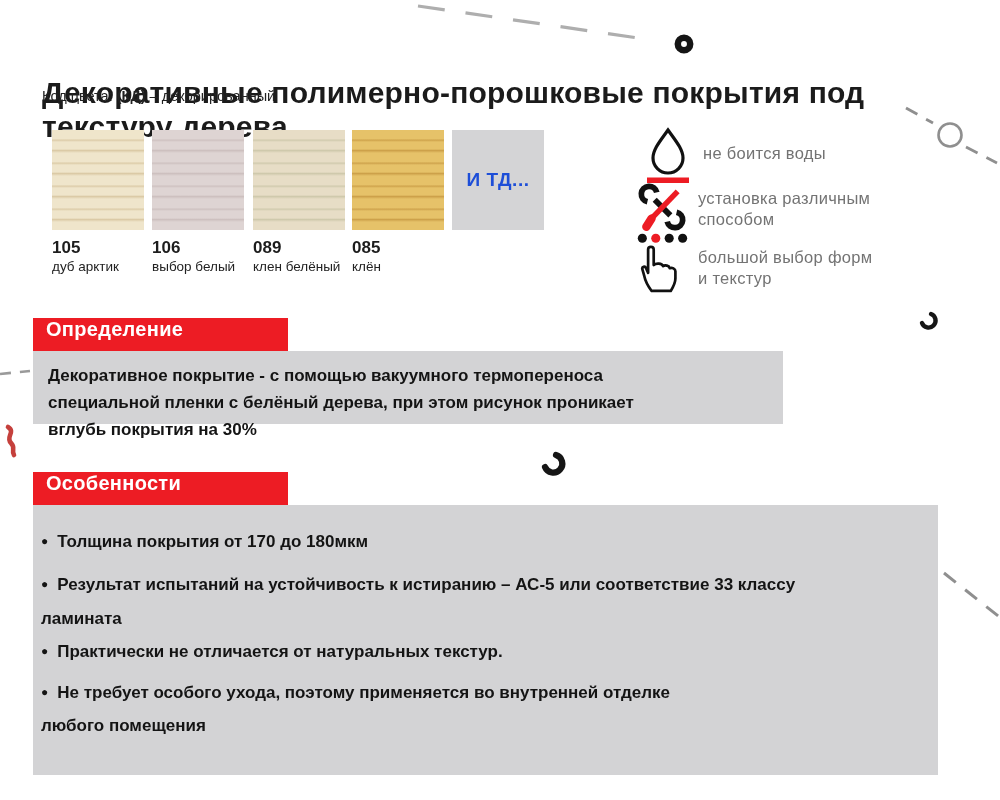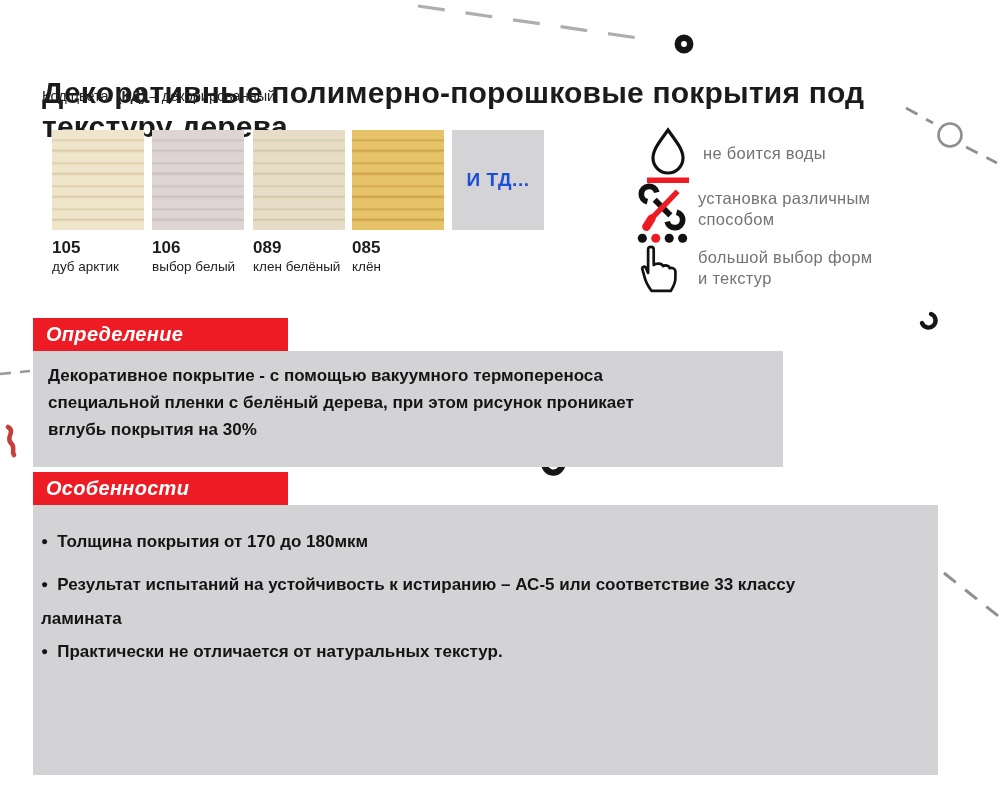--- a/index.html
+++ b/index.html
@@ -25,24 +25,24 @@
     left:452px;top:130px;width:92px;height:100px;
     display:flex;align-items:center;justify-content:center;
     font-size:19px;font-weight:700;letter-spacing:.5px;color:#1d4ed8;
   }
   
   .feat-label{font-size:16.5px;line-height:21px;color:#737373;letter-spacing:.3px;}
   
   .banner{
     left:33px;width:255px;height:33px;background:#ed1c24;
     color:#fff;font-size:20px;font-weight:700;letter-spacing:.3px;
-    display:flex;align-items:center;padding-left:13px;box-sizing:border-box;font-style:italic;
+    display:flex;padding-left:13px;box-sizing:border-box;
   }
   .panel{background:#d3d3d5;box-sizing:border-box;}
-  .def-panel{left:33px;top:351px;width:750px;height:116px;padding:11px 15px 0 15px;}
+  .def-panel{left:33px;top:351px;width:750px;height:73px;padding:11px 15px 0 15px;}
   .def-line{font-size:17px;font-weight:700;line-height:27px;color:#141414;}
   .feat-panel{left:33px;top:505px;width:905px;height:270px;padding:24px 20px 0 8px;}
   .feat-item{font-size:17px;font-weight:700;color:#141414;line-height:24px;}
   .feat-line2{line-height:24px;margin-top:10px;}
   .bullet{font-size:12px;vertical-align:2px;margin-right:9px;}
   svg{display:block;}
   .deco{pointer-events:none;}
 </style>
 </head>
 <body>
@@ -145,13 +145,17 @@
   <div class="feat-item" style="margin-bottom:18px">
     <span class="bullet">●</span><span>Толщина покрытия от 170 до 180мкм</span>
   </div>
   <div class="feat-item" style="margin-bottom:8px">
     <span class="bullet">●</span><span>Результат испытаний на устойчивость к истиранию – АС-5 или соответствие 33 классу</span>
     <div class="feat-line2">ламината</div>
   </div>
   <div class="feat-item" style="margin-bottom:16px">
     <span class="bullet">●</span><span>Практически не отличается от натуральных текстур.</span>
   </div>
+  <div class="feat-item">
+    <span class="bullet">●</span><span>Не требует особого ухода, поэтому применяется во внутренней отделке</span>
+    <div class="feat-line2" style="margin-top:9px">любого помещения</div>
+  </div>
 </div>
 
 </body></html>

